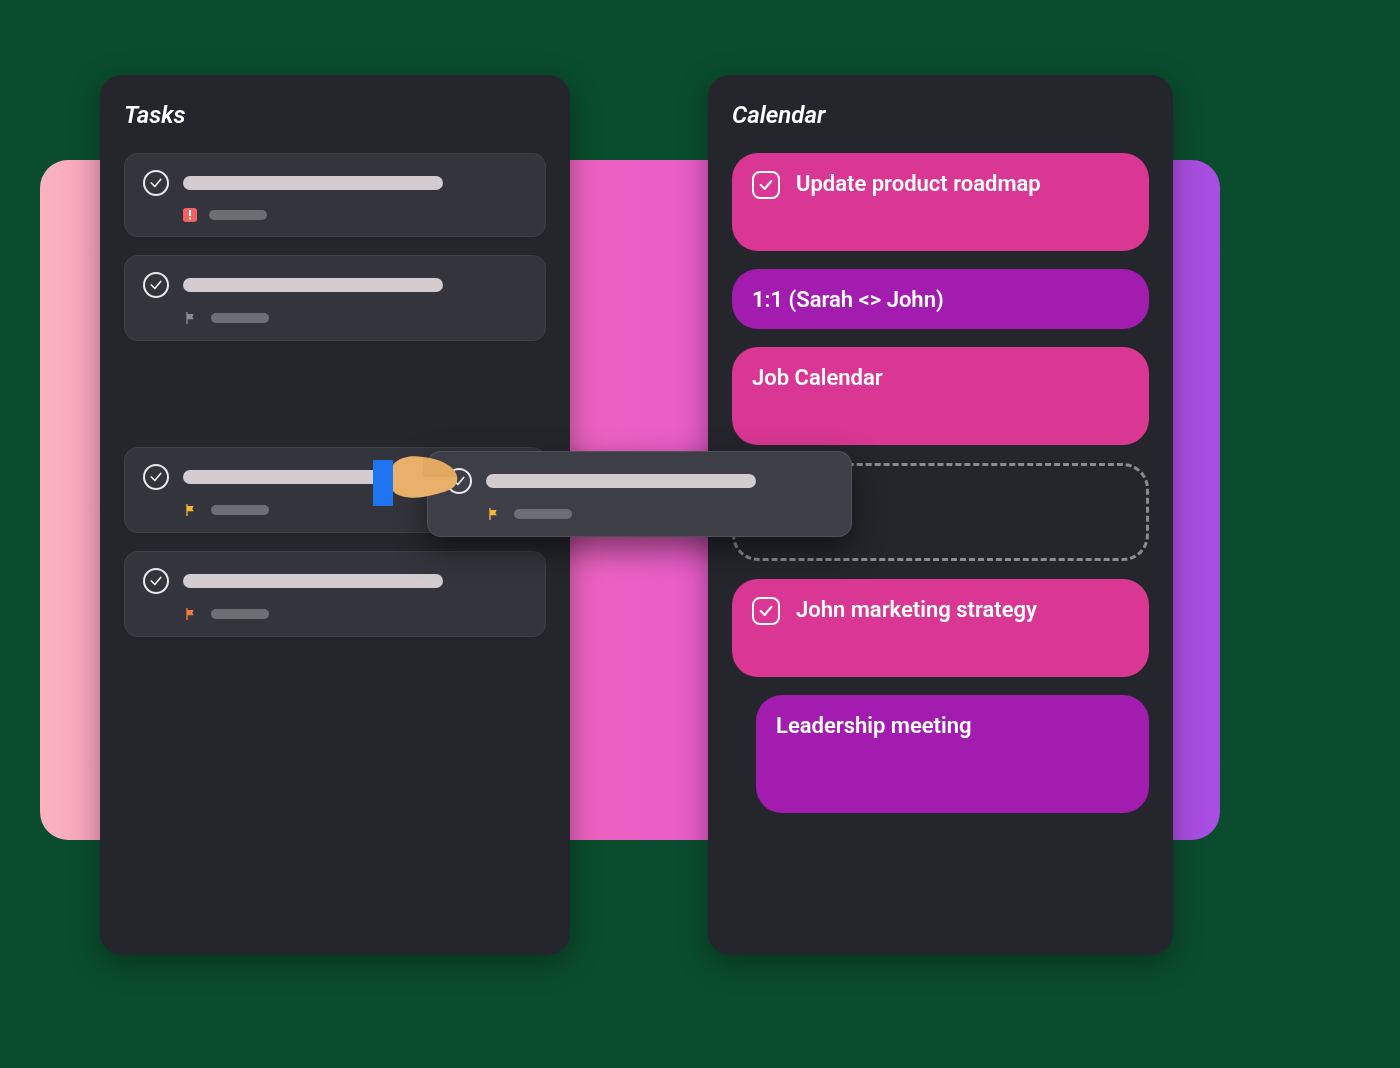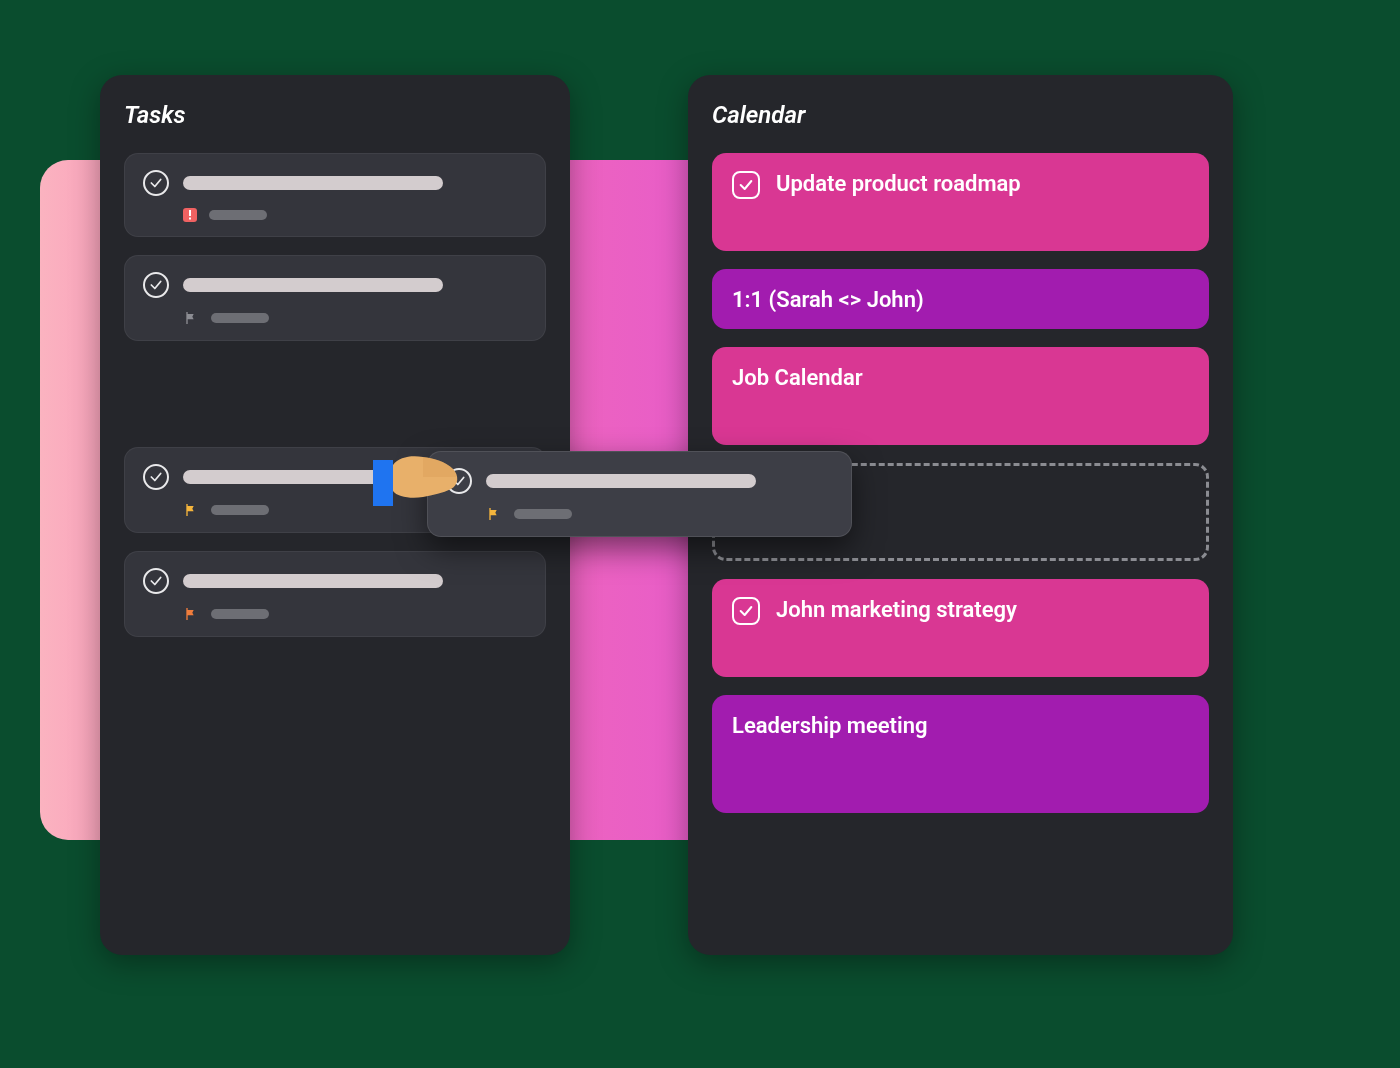--- a/index.html
+++ b/index.html
@@ -34,23 +34,23 @@
     padding: 26px 24px;
     box-shadow: 0 8px 30px rgba(0,0,0,0.35);
   }
   .panel-tasks {
     left: 85px;
     top: 60px;
     width: 470px;
     height: 880px;
   }
   .panel-calendar {
-    left: 673px;
+    left: 693px;
     top: 60px;
-    width: 545px;
+    width: 465px;
     height: 880px;
   }
   .panel-title {
     color: #fff;
     font-size: 24px;
     font-weight: 600;
     margin-bottom: 24px;
     font-style: italic;
   }
 
@@ -139,41 +139,41 @@
   }
   .sleeve {
     width: 20px;
     height: 46px;
     background: #1f74f0;
   }
   .hand svg { display:block; }
 
   
   .event-card {
-    border-radius: 14px;
+    border-radius: 26px;
     padding: 18px 20px;
     margin-bottom: 18px;
     color: #fff;
     font-size: 22px;
     font-weight: 600;
     display: flex;
     align-items: center;
     gap: 16px;
     position: relative;
   }
   .event-pink { background: #d93793; }
   .event-teal { background: #a21caf; }
   .event-drop {
     background: transparent;
     border: 3px dashed #8b8c92;
     height: 98px;
   }
   .ev-short { height: 60px; padding-top:14px; padding-bottom:14px; }
   .ev-med   { height: 98px; align-items:flex-start; }
-  .ev-tall  { height: 118px; align-items:flex-start; }
+  .ev-tall  { height: 118px; align-items:flex-start;margin-left:24px; }
 
   .event-check {
     width: 28px;
     height: 28px;
     border: 2.5px solid #fff;
     border-radius: 8px;
     display:flex;
     align-items:center;
     justify-content:center;
     flex-shrink:0;

